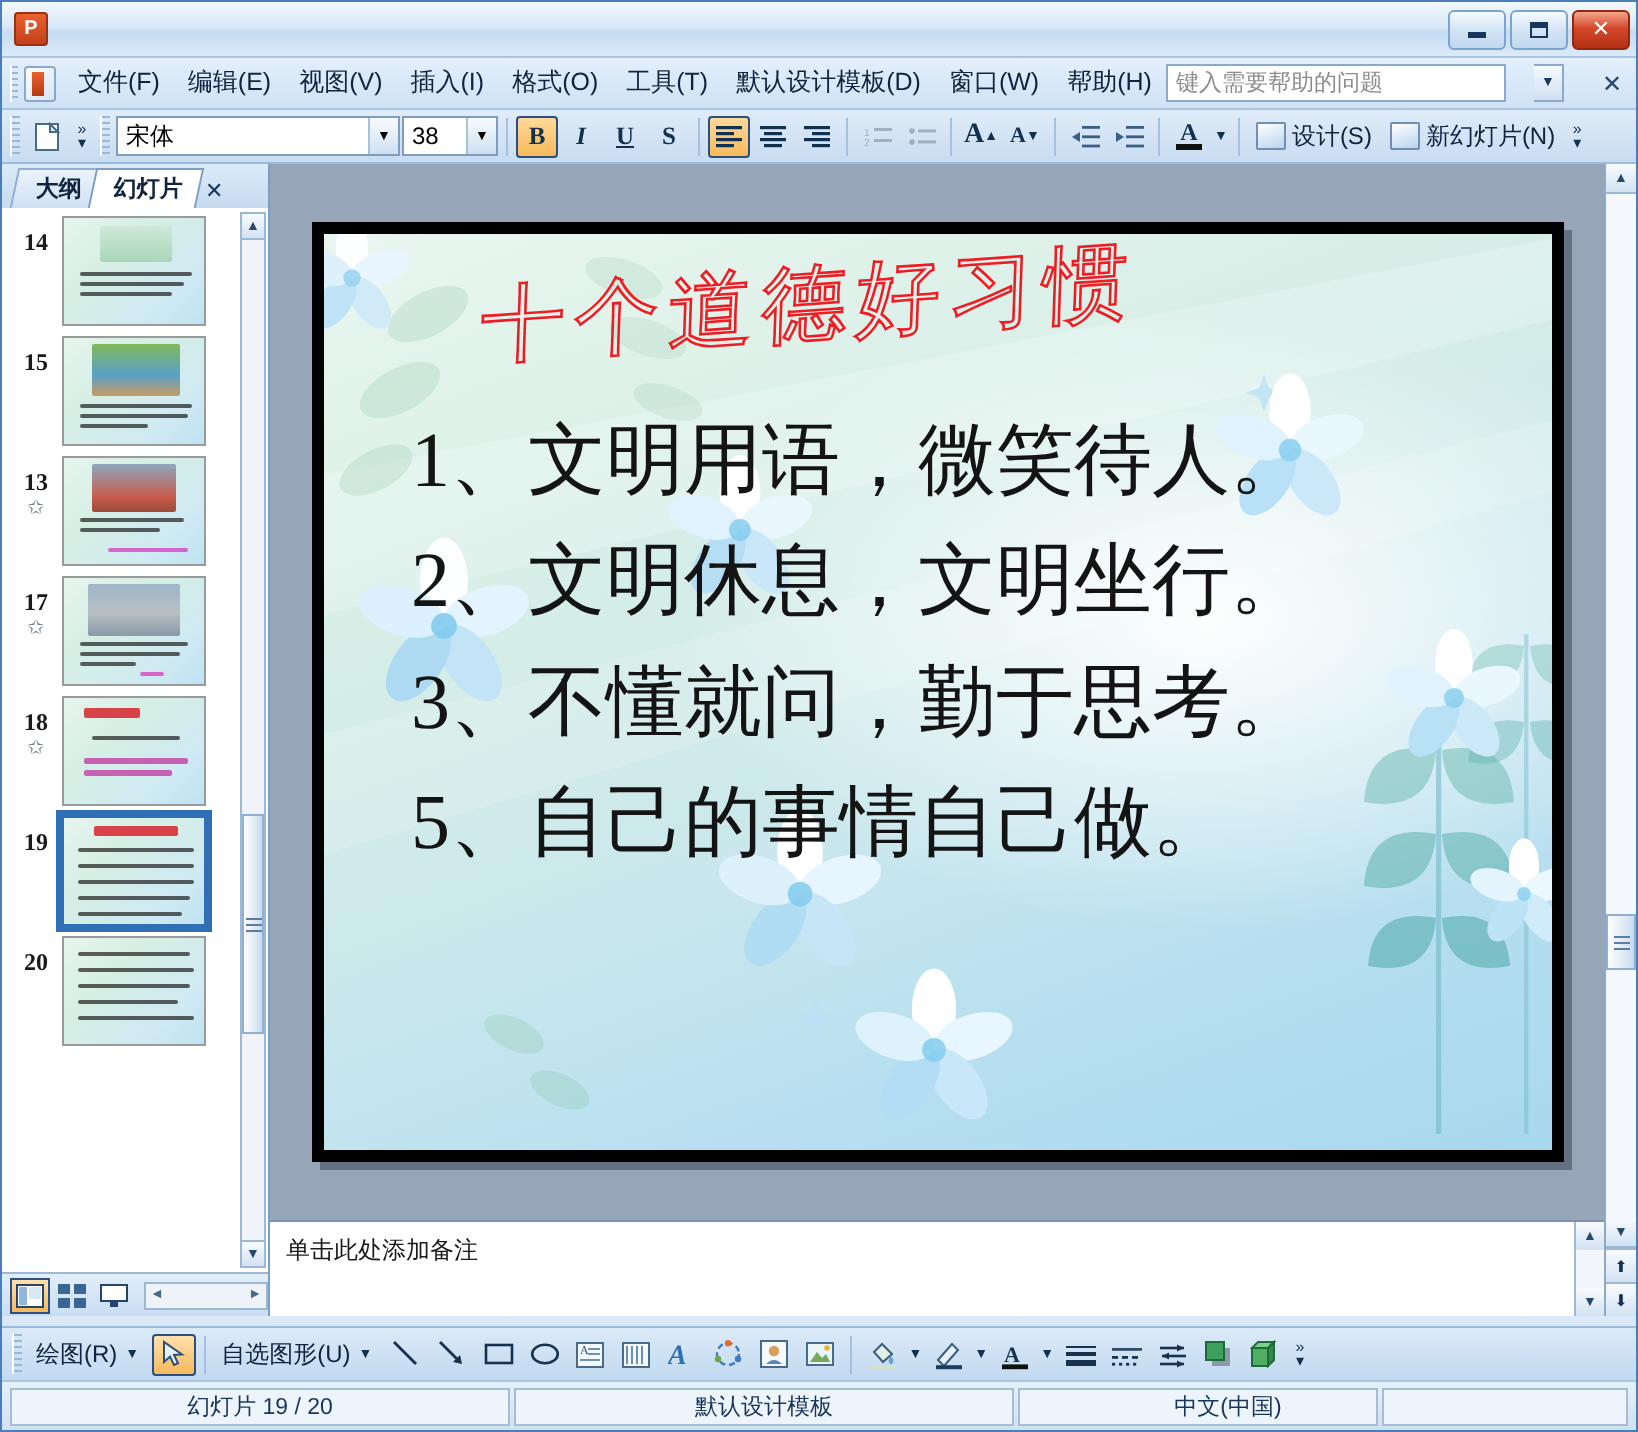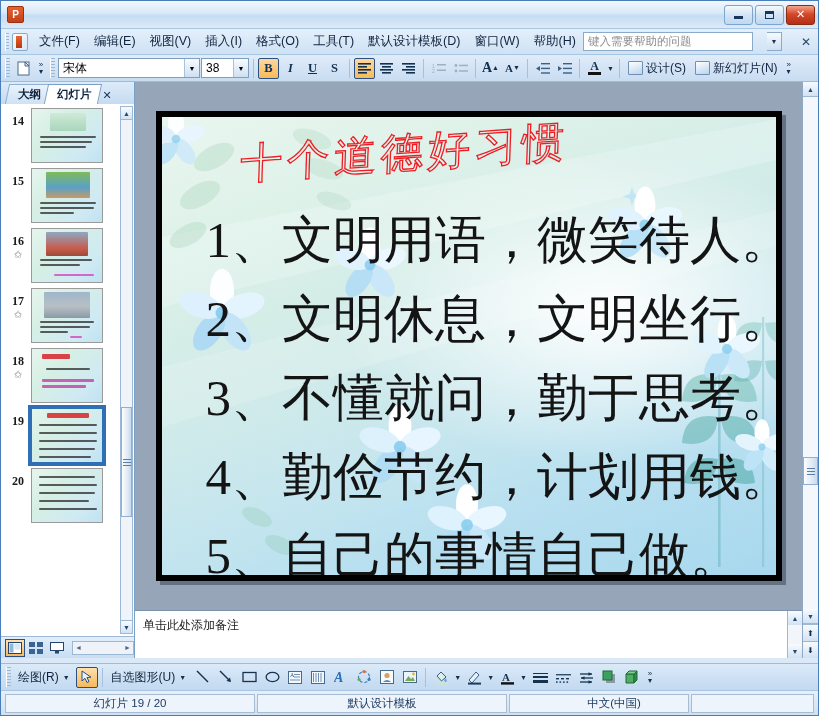--- a/index.html
+++ b/index.html
@@ -260,21 +260,21 @@
     font-family: "Liberation Serif", "DejaVu Serif", serif;
     color: transparent;
     -webkit-text-stroke: 1.3px #ef1c24;
     letter-spacing: 5px;
     transform: rotate(-4deg) skewX(-6deg);
     font-weight: normal;
     white-space: nowrap;
   }
   .slide-body { position: absolute; left: 44px; top: 84px; right: 14px; }
   .slide-line {
-    font-size: 51px; line-height: 1.55;
+    font-size: 39px; line-height: 1.55;
     font-family: "Liberation Serif", "DejaVu Serif", serif;
     color: #141414; white-space: nowrap;
   }
   
   .deco { position: absolute; pointer-events: none; }
 
   .notes {
     height: 48px; background: #ffffff; border-top: 1px solid #7b93ae;
     margin: 0; position: relative;
     display: flex;
@@ -535,21 +535,21 @@
           <div class="thumb">
             <div class="tpic" style="left:14px;top:3px;width:44px;height:26px;background:linear-gradient(180deg,#7fba5a 0%,#5aa0c8 60%,#c89b63 100%);"></div>
             <div class="tline" style="left:8px;top:33px;width:56px;"></div>
             <div class="tline" style="left:8px;top:38px;width:54px;"></div>
             <div class="tline" style="left:8px;top:43px;width:34px;"></div>
           </div>
         </div>
 
         <div class="thumbrow">
           <div class="thumb-meta">
-            <div class="thumb-num">16</div>
+            <div class="thumb-num">13</div>
             <div class="thumb-star">✩</div>
           </div>
           <div class="thumb">
             <div class="tpic" style="left:14px;top:3px;width:42px;height:24px;background:linear-gradient(180deg,#8fa8c0 0%,#c85a4a 70%,#9c4b3a 100%);"></div>
             <div class="tline" style="left:8px;top:30px;width:52px;"></div>
             <div class="tline" style="left:8px;top:35px;width:40px;"></div>
             <div class="tline" style="left:22px;top:45px;width:40px;background:#d63abf;"></div>
           </div>
         </div>
 
@@ -762,21 +762,20 @@
                 </g>
               </g>
             </svg>
 
             <div class="slide-title">十个道德好习惯</div>
 
             <div class="slide-body">
               <div class="slide-line">1、文明用语，微笑待人。</div>
               <div class="slide-line">2、文明休息，文明坐行。</div>
               <div class="slide-line">3、不懂就问，勤于思考。</div>
-              <div class="slide-line">4、勤俭节约，计划用钱。</div>
               <div class="slide-line">5、自己的事情自己做。</div>
             </div>
           </div>
         </div>
       </div>
 
       <div class="notes">
         <div class="notes-text">单击此处添加备注</div>
         <div class="notes-scroll">
           <div class="ns-arrow">▲</div>

